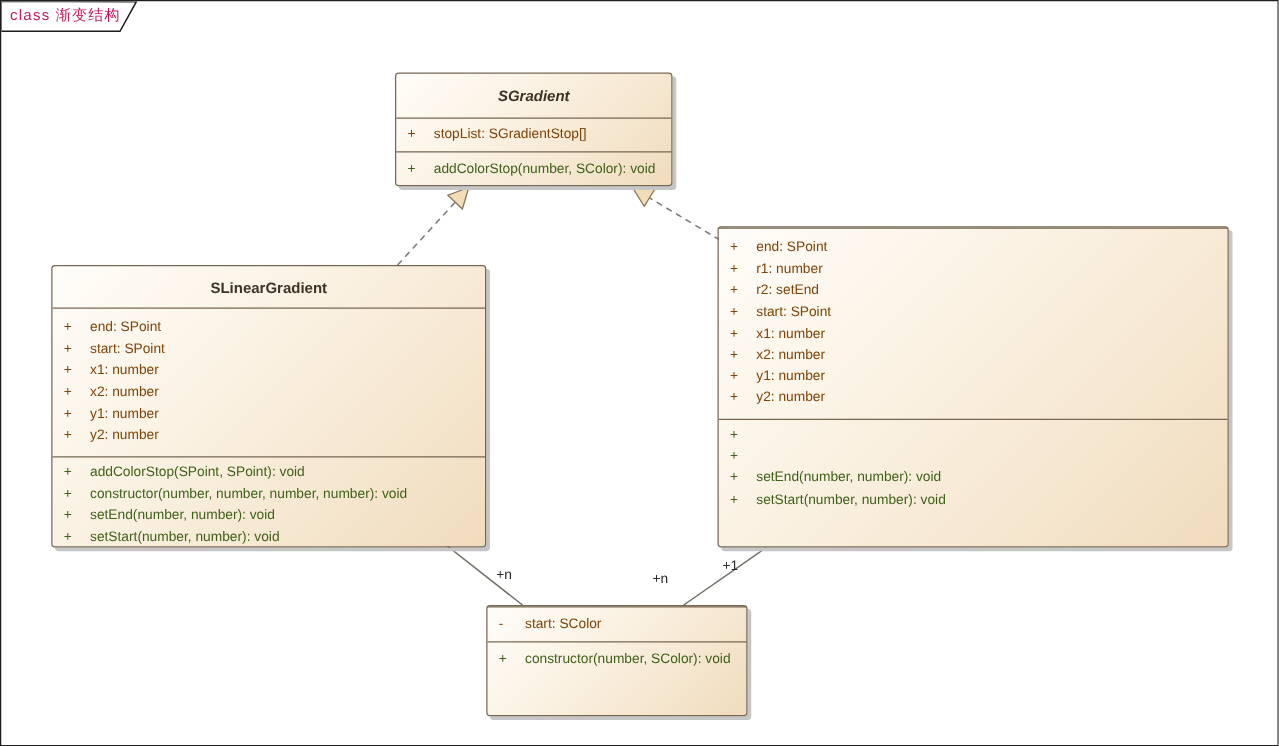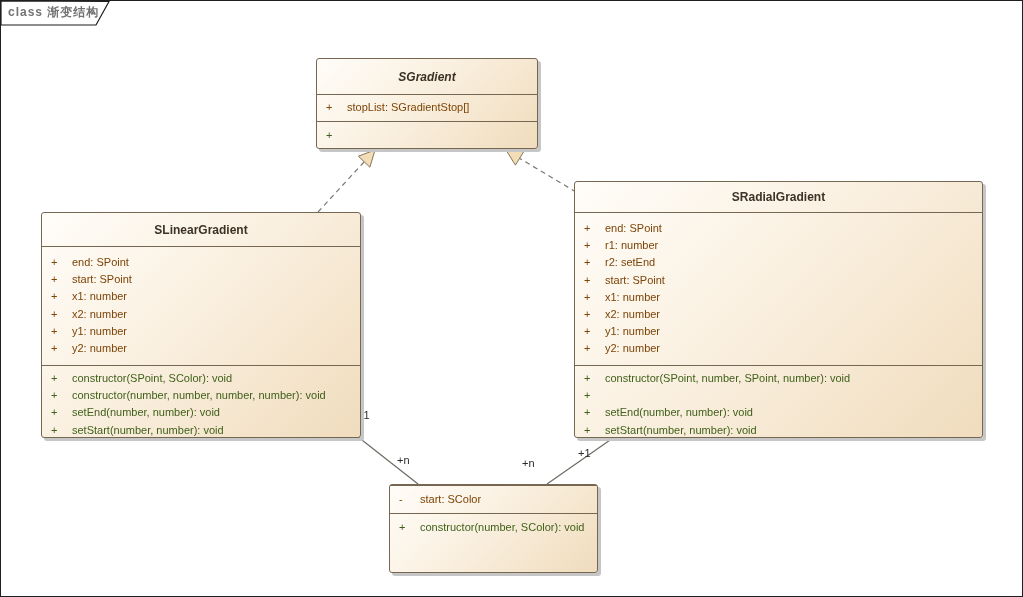--- a/index.html
+++ b/index.html
@@ -10,21 +10,21 @@
     border:1px solid #1f1f1f;
     background:#ffffff;
     font-family:"Liberation Sans", sans-serif;
     overflow:hidden;
   }
   
   .frame-tab{position:absolute;left:0;top:0;width:112px;height:25px;z-index:3;}
   .frame-tab svg{position:absolute;left:0;top:0;}
   .frame-tab-text{
     position:absolute;left:7px;top:3px;
-    font-size:12px;font-weight:bold;color:#737373;
+    font-size:12px;font-weight:normal;color:#be185d;
     letter-spacing:1px;white-space:nowrap;text-align:right;
   }
   
   svg.connectors{position:absolute;left:0;top:0;z-index:1;}
   .dash{stroke:#7d776f;stroke-width:1.2;stroke-dasharray:5 4;fill:none;}
   .tri{fill:#f3ddb7;stroke:#84745c;stroke-width:1;}
   .solid{stroke:#6f6a62;stroke-width:1.2;fill:none;}
   .mult{
     position:absolute;z-index:2;
     font-size:11px;color:#2a2a2a;white-space:nowrap;
@@ -86,25 +86,26 @@
     </div>
     <div class="compartment" style="flex:0 0 27px;padding-top:4px">
       <div class="member">
         <span class="vis attr">+</span>
         <span class="attr">stopList: SGradientStop[]</span>
       </div>
     </div>
     <div class="compartment" style="flex:1;padding-top:5px">
       <div class="member">
         <span class="vis meth">+</span>
-      </div>
-    </div>
-  </div>
-
-  <div class="classbox" style="left:40px;top:211px;width:320px;height:226px">
+        <span class="meth">addColorStop(number, SColor): void</span>
+      </div>
+    </div>
+  </div>
+
+  <div class="classbox" style="left:40px;top:211px;width:348px;height:226px">
     <div class="cb-title" style="height:33px">
       <span>SLinearGradient</span>
     </div>
     <div class="compartment" style="flex:0 0 119px;padding-top:7px">
       <div class="member">
         <span class="vis attr">+</span>
         <span class="attr">end: SPoint</span>
       </div>
       <div class="member">
         <span class="vis attr">+</span>
@@ -123,41 +124,38 @@
         <span class="attr">y1: number</span>
       </div>
       <div class="member">
         <span class="vis attr">+</span>
         <span class="attr">y2: number</span>
       </div>
     </div>
     <div class="compartment" style="flex:1;padding-top:4px">
       <div class="member">
         <span class="vis meth">+</span>
-        <span class="meth">constructor(SPoint, SColor): void</span>
+        <span class="meth">addColorStop(SPoint, SPoint): void</span>
       </div>
       <div class="member">
         <span class="vis meth">+</span>
         <span class="meth">constructor(number, number, number, number): void</span>
       </div>
       <div class="member">
         <span class="vis meth">+</span>
         <span class="meth">setEnd(number, number): void</span>
       </div>
       <div class="member">
         <span class="vis meth">+</span>
         <span class="meth">setStart(number, number): void</span>
       </div>
     </div>
   </div>
 
   <div class="classbox" style="left:573px;top:180px;width:409px;height:257px">
-    <div class="cb-title" style="height:30px">
-      <span>SRadialGradient</span>
-    </div>
     <div class="compartment" style="flex:0 0 153px;padding-top:7px">
       <div class="member">
         <span class="vis attr">+</span>
         <span class="attr">end: SPoint</span>
       </div>
       <div class="member">
         <span class="vis attr">+</span>
         <span class="attr">r1: number</span>
       </div>
       <div class="member">
@@ -181,21 +179,20 @@
         <span class="attr">y1: number</span>
       </div>
       <div class="member">
         <span class="vis attr">+</span>
         <span class="attr">y2: number</span>
       </div>
     </div>
     <div class="compartment" style="flex:1;padding-top:4px">
       <div class="member">
         <span class="vis meth">+</span>
-        <span class="meth">constructor(SPoint, number, SPoint, number): void</span>
       </div>
       <div class="member">
         <span class="vis meth">+</span>
       </div>
       <div class="member">
         <span class="vis meth">+</span>
         <span class="meth">setEnd(number, number): void</span>
       </div>
       <div class="member">
         <span class="vis meth">+</span>

